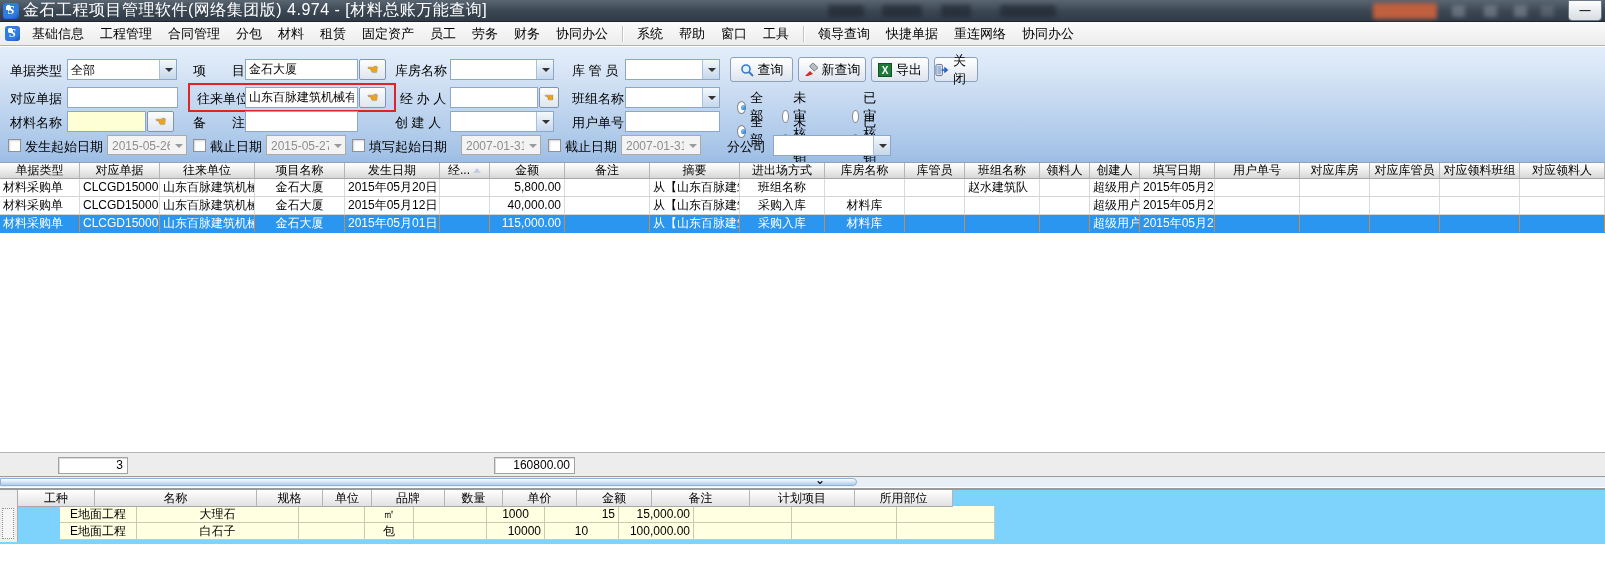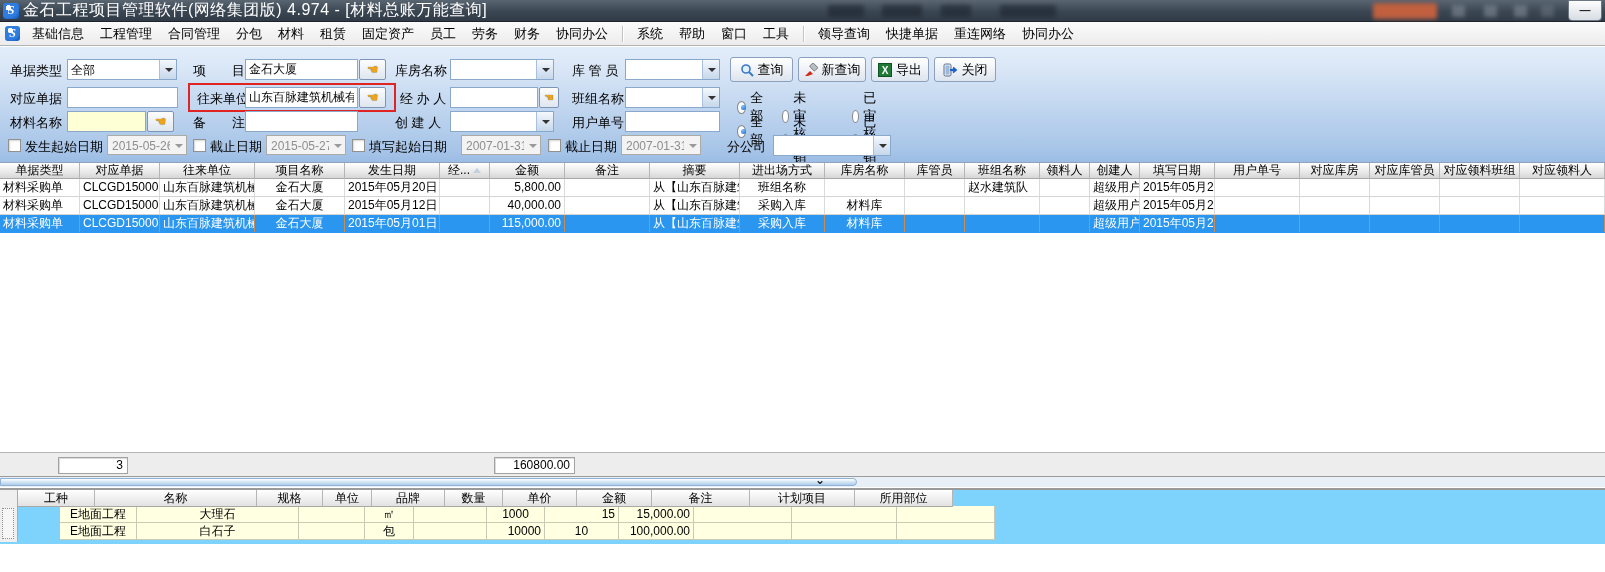--- a/index.html
+++ b/index.html
@@ -179,21 +179,21 @@
           </svg>
         <span>新查询</span>
       </div>
       <div class="btn" style="left:871px;width:58px">
         <svg width="14" height="14" viewBox="0 0 14 14">
             <rect x="0.5" y="0.5" width="13" height="13" fill="#1f7a38" stroke="#0f5224"></rect>
             <text x="7" y="11" text-anchor="middle" font-size="10" font-weight="bold" fill="#fff" font-family="Liberation Sans,sans-serif">X</text>
           </svg>
         <span>导出</span>
       </div>
-      <div class="btn" style="left:934px;width:62px">
+      <div class="btn" style="left:934px;width:44px">
         <svg width="15" height="14" viewBox="0 0 15 14">
             <rect x="1" y="1" width="7" height="12" rx="1.5" fill="#e8ecf4" stroke="#5b6e8c"></rect>
             <rect x="2.5" y="2.5" width="4" height="9" fill="#9db8dd"></rect>
             <path d="M7 7 h5 M10 4.5 L13 7 L10 9.5" stroke="#1f62c4" stroke-width="1.8" fill="none"></path>
           </svg>
         <span>关闭</span>
       </div>
     </div>
 
     <div class="frow" style="top:40px">

